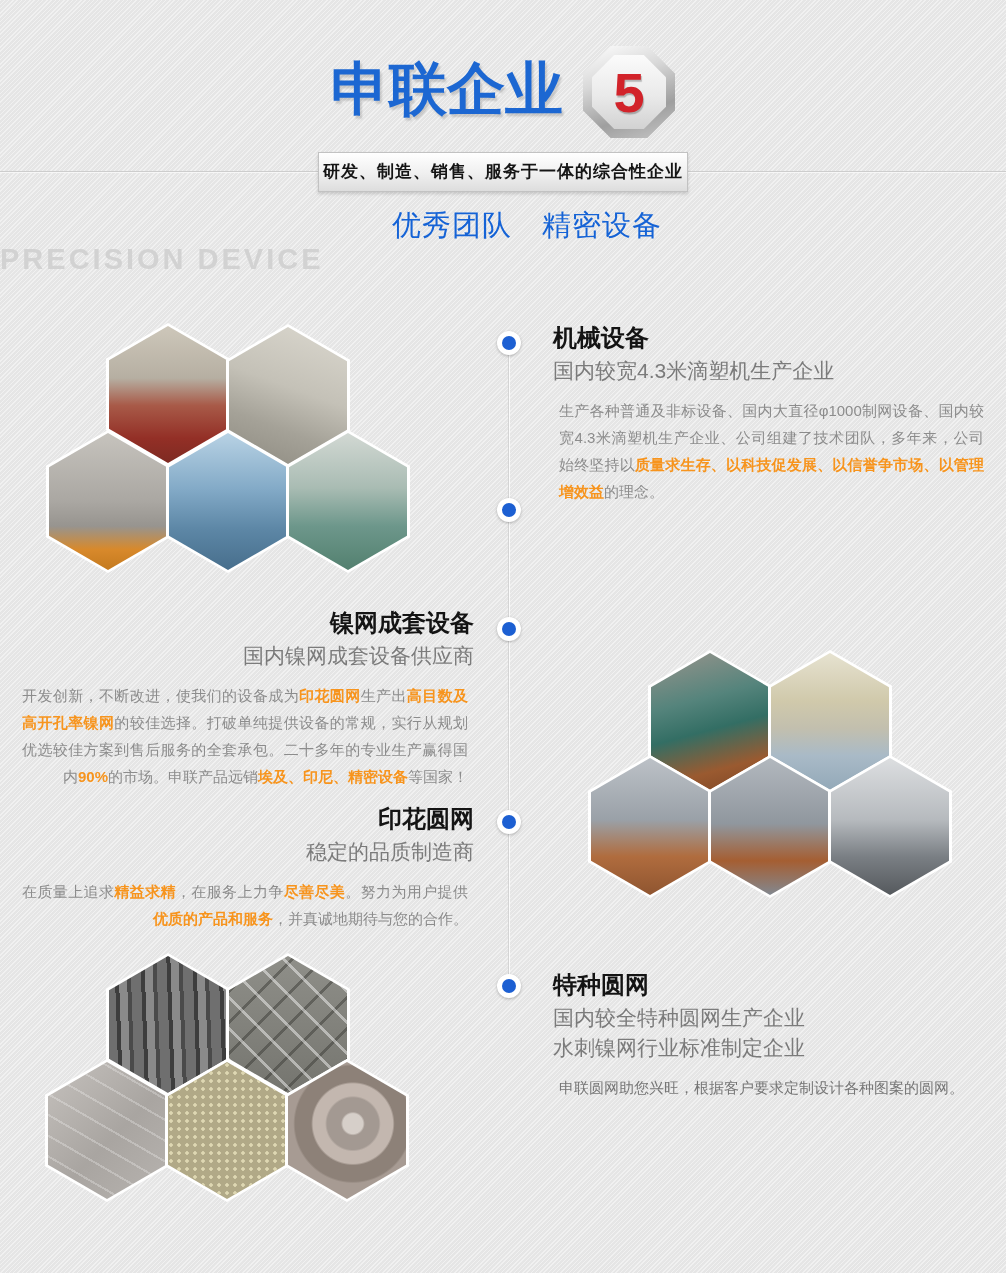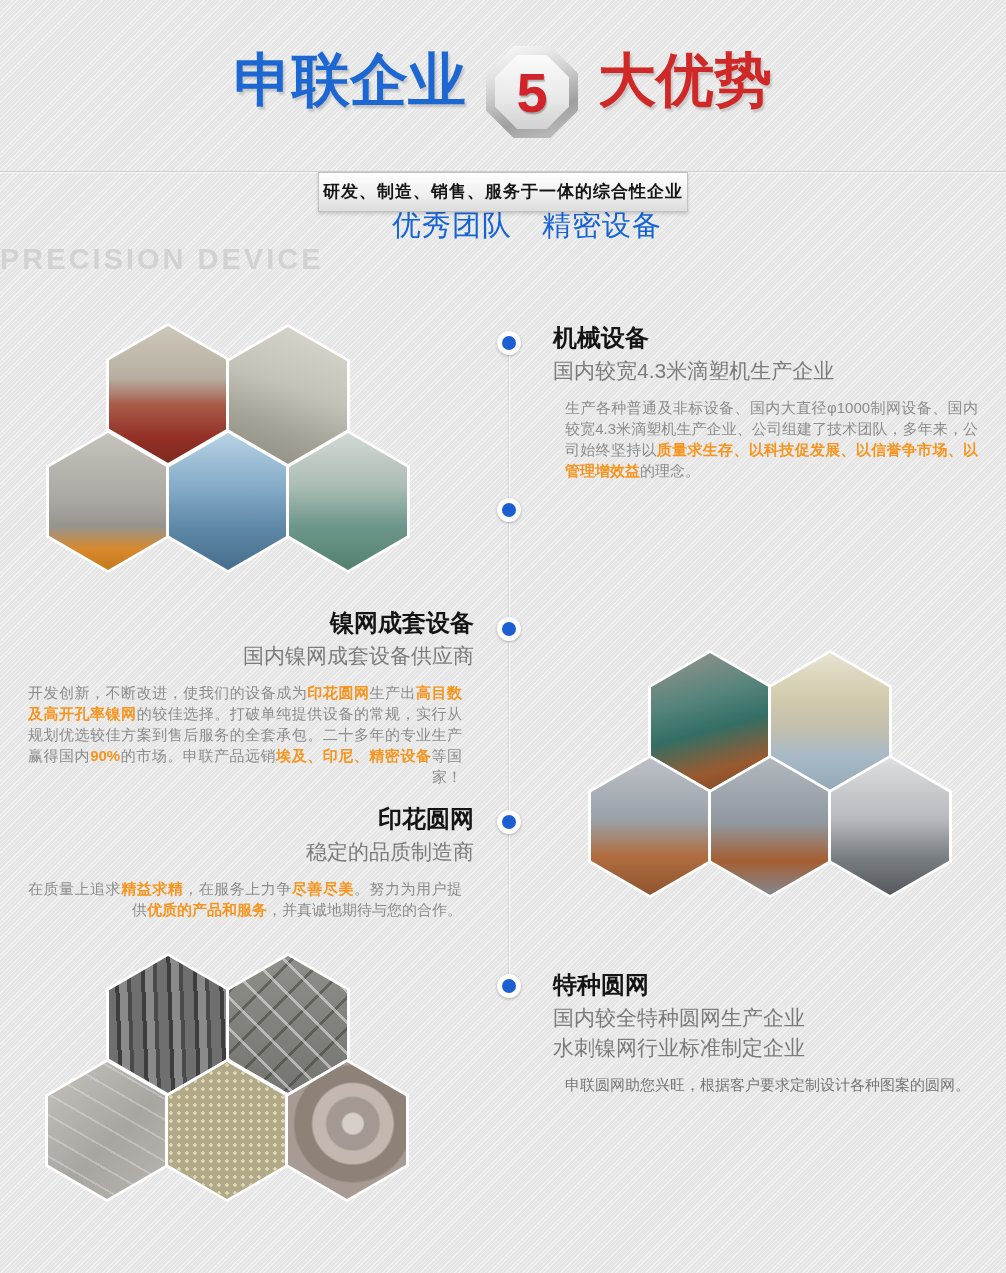--- a/index.html
+++ b/index.html
@@ -3,53 +3,53 @@
 <meta charset="utf-8">
 <style>
   html,body{margin:0;padding:0;}
   body{background:#e9e9e9;font-family:"Liberation Sans","DejaVu Sans",sans-serif;}
   .page{position:relative;width:1006px;height:1273px;overflow:hidden;margin:0 auto;
     background:
       repeating-linear-gradient(135deg, rgba(255,255,255,0.35) 0 1px, rgba(0,0,0,0.015) 1px 3px),
       #e9e9e9;}
   
   .title-row{position:absolute;top:42px;left:0;width:100%;height:96px;
-    display:flex;justify-content:center;align-items:flex-start;gap:20px;}
+    display:flex;justify-content:center;align-items:center;gap:20px;}
   .title-blue{font-size:58px;font-weight:bold;color:#1c67d2;text-shadow:2px 3px 2px rgba(0,0,0,0.15);}
   .title-red{font-size:58px;font-weight:bold;color:#cf2826;text-shadow:2px 3px 2px rgba(0,0,0,0.15);}
   .badge{position:relative;width:92px;height:92px;margin-top:4px;
     clip-path:polygon(30% 0%,70% 0%,100% 30%,100% 70%,70% 100%,30% 100%,0% 70%,0% 30%);
     background:linear-gradient(160deg,#ffffff 0%,#d8d8d8 35%,#9f9f9f 70%,#c6c6c6 100%);
     filter:drop-shadow(0 2px 2px rgba(0,0,0,0.25));}
   .badge-face{position:absolute;inset:9px;
     clip-path:polygon(30% 0%,70% 0%,100% 30%,100% 70%,70% 100%,30% 100%,0% 70%,0% 30%);
     background:linear-gradient(180deg,#fbfbfb 0%,#eaeaea 55%,#d2d2d2 100%);
     display:flex;align-items:center;justify-content:center;}
   .badge-face span{font-size:56px;font-weight:bold;color:#d2232a;text-shadow:1px 2px 1px rgba(0,0,0,0.25);}
   .divider-line{position:absolute;top:171px;left:0;width:100%;height:1px;background:#cdcdcd;box-shadow:0 1px 0 #f7f7f7;}
   .ribbon{position:absolute;top:152px;left:50%;transform:translateX(-50%);
     width:368px;height:38px;line-height:38px;text-align:center;
     background:linear-gradient(180deg,#ffffff 0%,#efefef 55%,#dddddd 100%);
     border:1px solid #c2c2c2;box-shadow:0 2px 3px rgba(0,0,0,0.15);
-    font-size:17px;font-weight:bold;color:#151515;letter-spacing:1px;z-index:2;margin-top:20px;}
+    font-size:17px;font-weight:bold;color:#151515;letter-spacing:1px;z-index:2;}
   .subtitle-cn{position:absolute;top:206px;left:0;width:100%;text-align:center;
     font-size:29px;font-weight:normal;color:#1563d6;letter-spacing:1px;margin-left:24px;}
   .subtitle-en{position:absolute;top:243px;left:0;width:100%;text-align:left;
     font-size:29px;font-weight:bold;color:#d2d2d2;letter-spacing:3px;}
   
   .timeline-line{position:absolute;left:508px;top:343px;width:1px;height:645px;background:#d4d4d4;box-shadow:1px 0 0 #fafafa;}
   .dot{position:absolute;width:24px;height:24px;border-radius:50%;background:#ffffff;
     box-shadow:0 1px 3px rgba(0,0,0,0.25);left:497px;}
   .dot::after{content:"";position:absolute;inset:5px;border-radius:50%;background:#1c5fd2;}
   .dot1{top:331px}.dot2{top:498px}.dot3{top:617px}.dot4{top:810px}.dot5{top:974px}
   
   .section{position:absolute;}
   .section h3{margin:0;font-size:24px;line-height:34px;font-weight:bold;color:#141414;}
   .section .sub{margin:2px 0 0;font-size:21px;line-height:28px;color:#7b7b7b;}
-  .section .para{margin:12px 12px 0;font-size:15px;line-height:21px;color:#8c8c8c;text-align:justify;}
+  .section .para{margin:12px 6px 0;font-size:15px;line-height:27px;color:#8c8c8c;text-align:justify;}
   .section .para .hl{color:#f7941d;font-weight:bold;}
   .right-col{left:553px;width:437px;}
   .left-col{left:16px;width:458px;text-align:right;}
   .left-col .para{text-align:justify;text-align-last:right;}
   .sec-machinery{top:321px}
   .sec-environment{top:492px}
   .sec-nickel{top:606px}
   .sec-printing{top:802px}
   .sec-special{top:968px}
   .short-para{color:#767676 !important;}
@@ -71,21 +71,20 @@
 
 <div class="page">
 
   <div class="title-row">
     <span class="title-blue">申联企业</span>
     <span class="badge">
       <span class="badge-face">
         <span>5</span>
       </span>
     </span>
-    <span class="title-red">大优势</span>
   </div>
 
   <div class="divider-line"></div>
   <div class="ribbon">研发、制造、销售、服务于一体的综合性企业</div>
   <div class="subtitle-cn">优秀团队　精密设备</div>
   <div class="subtitle-en">PRECISION DEVICE</div>
 
   <div class="timeline-line"></div>
   <div class="dot dot1"></div>
   <div class="dot dot2"></div>

